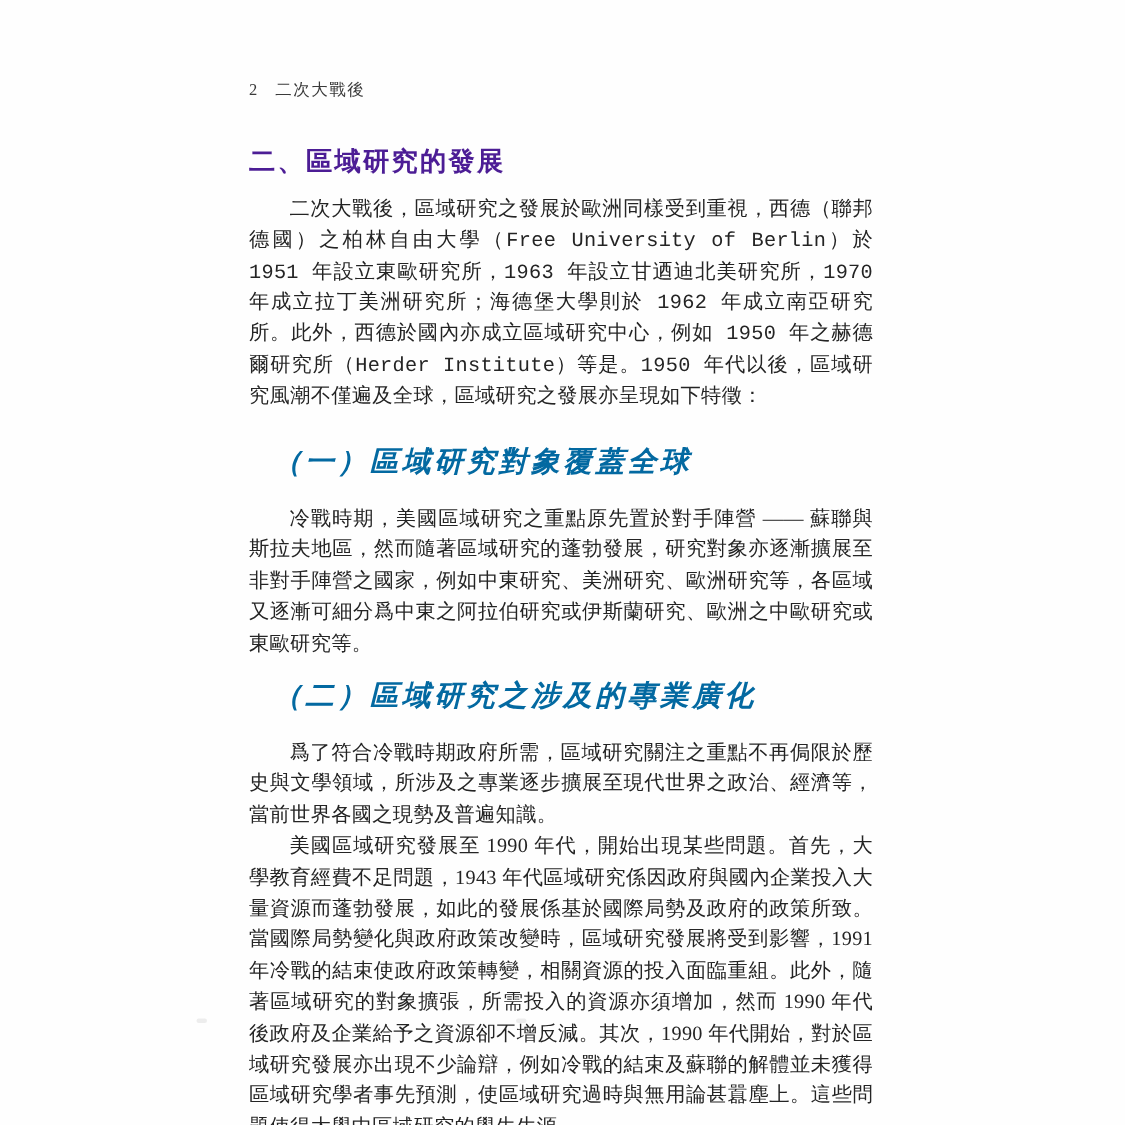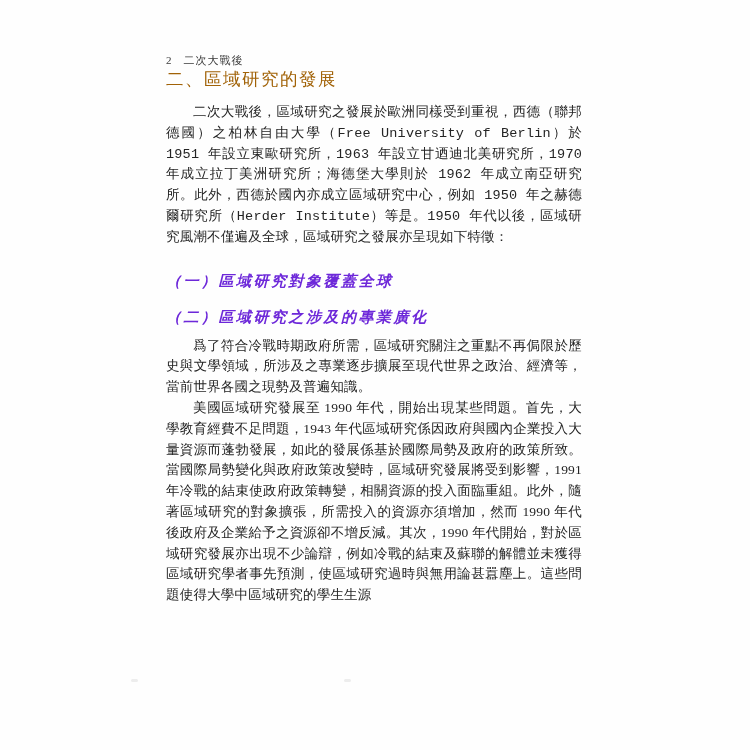--- a/index.html
+++ b/index.html
@@ -28,50 +28,51 @@
     gap: 12px;
     font-size: 11px;
     line-height: 14px;
     color: #3a3a3a;
     letter-spacing: 1px;
   }
   .running-head .pagenum {
     letter-spacing: 0;
   }
   .section-heading {
+    margin-top: 28px;
     font-size: 17.5px;
     line-height: 24px;
-    font-weight: normal;
-    color: #a16207;
+    font-weight: bold;
+    color: #4c1d95;
     letter-spacing: 1.5px;
   }
   .body-text {
     font-size: 13.5px;
     line-height: 20.8px;
     text-align: justify;
     text-justify: inter-ideograph;
     letter-spacing: 0.2px;
     color: #242424;
   }
   p.para {
     margin: 0;
     text-indent: 2em;
   }
   p.para.first-after-title {
     margin-top: 12px;
     font-family: Liberation Mono, monospace;
   }
   .subheading {
-    font-size: 15px;
+    font-size: 19px;
     line-height: 22px;
     font-style: italic;
     font-weight: 600;
     letter-spacing: 2.5px;
-    color: #6d28d9;
-    margin: 0;
+    color: #0369a1;
+    margin: 16px;
   }
   .subheading.one { margin-top: 21px; }
   .subheading.two { margin-top: 14px; }
   p.para.after-subheading { margin-top: 8px; }
   
   .smudge {
     position: absolute;
     height: 3px;
     border-radius: 2px;
     background: #ededed;
@@ -95,20 +96,21 @@
     </div>
 
     <div class="section-heading">二、區域研究的發展</div>
 
     <div class="body-text">
 
       <p class="para first-after-title">二次大戰後，區域研究之發展於歐洲同樣受到重視，西德（聯邦德國）之柏林自由大學（Free University of Berlin）於 1951 年設立東歐研究所，1963 年設立甘迺迪北美研究所，1970 年成立拉丁美洲研究所；海德堡大學則於 1962 年成立南亞研究所。此外，西德於國內亦成立區域研究中心，例如 1950 年之赫德爾研究所（Herder Institute）等是。1950 年代以後，區域研究風潮不僅遍及全球，區域研究之發展亦呈現如下特徵：</p>
 
       <p class="subheading one">（一）區域研究對象覆蓋全球</p>
 
+      <p class="para after-subheading">冷戰時期，美國區域研究之重點原先置於對手陣營 —— 蘇聯與斯拉夫地區，然而隨著區域研究的蓬勃發展，研究對象亦逐漸擴展至非對手陣營之國家，例如中東研究、美洲研究、歐洲研究等，各區域又逐漸可細分爲中東之阿拉伯研究或伊斯蘭研究、歐洲之中歐研究或東歐研究等。</p>
 
       <p class="subheading two">（二）區域研究之涉及的專業廣化</p>
 
       <p class="para after-subheading">爲了符合冷戰時期政府所需，區域研究關注之重點不再侷限於歷史與文學領域，所涉及之專業逐步擴展至現代世界之政治、經濟等，當前世界各國之現勢及普遍知識。</p>
 
       <p class="para">美國區域研究發展至 1990 年代，開始出現某些問題。首先，大學教育經費不足問題，1943 年代區域研究係因政府與國內企業投入大量資源而蓬勃發展，如此的發展係基於國際局勢及政府的政策所致。當國際局勢變化與政府政策改變時，區域研究發展將受到影響，1991 年冷戰的結束使政府政策轉變，相關資源的投入面臨重組。此外，隨著區域研究的對象擴張，所需投入的資源亦須增加，然而 1990 年代後政府及企業給予之資源卻不增反減。其次，1990 年代開始，對於區域研究發展亦出現不少論辯，例如冷戰的結束及蘇聯的解體並未獲得區域研究學者事先預測，使區域研究過時與無用論甚囂塵上。這些問題使得大學中區域研究的學生生源</p>
 
     </div>
   </div>
 </div>

